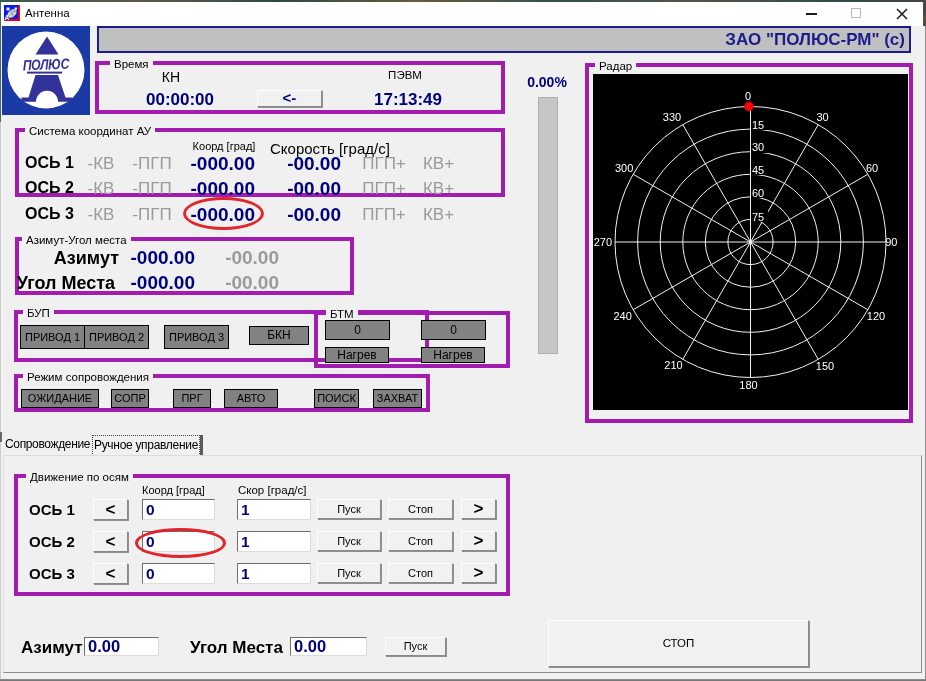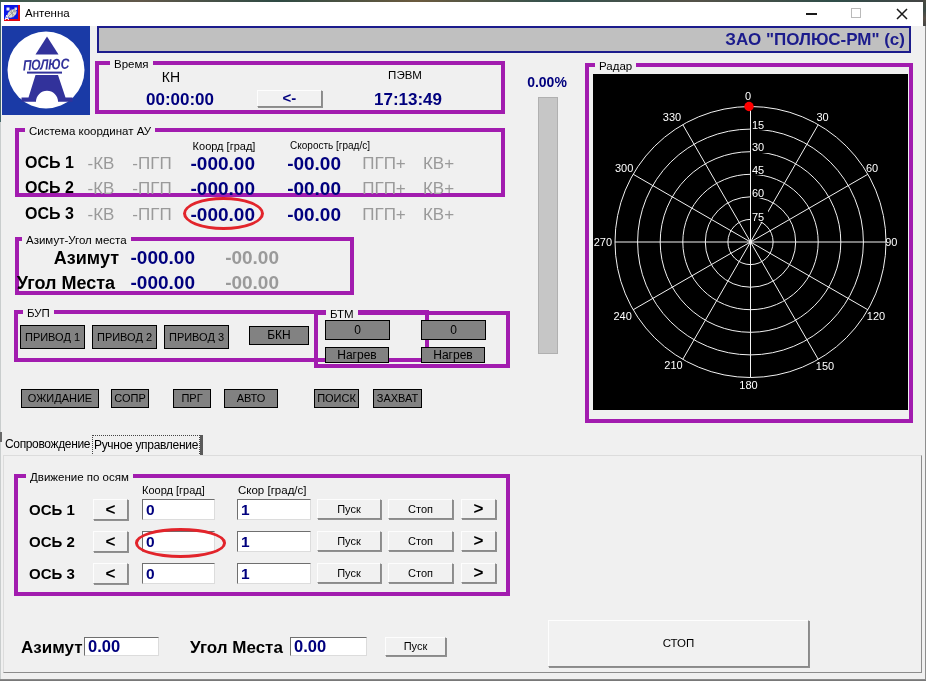--- a/index.html
+++ b/index.html
@@ -60,21 +60,21 @@
 <div class="t c" style="left:141px;top:69px;width:60px;font-size:14px">КН</div>
 <div class="t c" style="left:380px;top:69px;width:50px;font-size:11.5px">ПЭВМ</div>
 <div class="t c nv" style="left:140px;top:90px;width:80px;font-size:17px">00:00:00</div>
 <div class="t c nv" style="left:368px;top:90px;width:80px;font-size:17px">17:13:49</div>
 <div class="btn nv" style="left:257px;top:90px;width:65px;height:17px;font-size:15px;line-height:14px;font-weight:bold">&lt;-</div>
 
 <div class="gb" style="left:15px;top:128px;width:490px;height:69px">
       <div class="gl" style="left:6px">Система координат АУ</div>
     </div>
 <div class="t c" style="left:184px;top:140px;width:80px;font-size:11px">Коорд [град]</div>
-<div class="t c" style="left:280px;top:140px;width:100px;font-size:10px">Скорость [град/с]</div>
+<div class="t c" style="left:270px;top:140px;width:100px;font-size:15px">Скорость [град/с]</div>
 
 <div class="t" style="left:25px;top:154px;width:50px;font-size:16px;font-weight:bold">ОСЬ 1</div>
 <div class="t c gy" style="left:83px;top:154px;width:36px;font-size:17px">-КВ</div>
 <div class="t c gy" style="left:128px;top:154px;width:48px;font-size:17px">-ПГП</div>
 <div class="t r nv" style="left:187px;top:153px;width:68px;font-size:19px">-000.00</div>
 <div class="t r nv" style="left:277px;top:153px;width:64px;font-size:19px">-00.00</div>
 <div class="t c gy" style="left:359px;top:154px;width:50px;font-size:17px">ПГП+</div>
 <div class="t c gy" style="left:416px;top:154px;width:45px;font-size:17px">КВ+</div>
 
 <div class="t" style="left:25px;top:179px;width:50px;font-size:16px;font-weight:bold">ОСЬ 2</div>
@@ -102,32 +102,35 @@
 <div class="t r nv" style="left:127px;top:247px;width:68px;font-size:19px">-000.00</div>
 <div class="t r gy" style="left:215px;top:247px;width:64px;font-size:19px;font-weight:bold">-00.00</div>
 <div class="t r" style="left:15px;top:273px;width:100px;font-size:18px;font-weight:bold">Угол Места</div>
 <div class="t r nv" style="left:127px;top:272px;width:68px;font-size:19px">-000.00</div>
 <div class="t r gy" style="left:215px;top:272px;width:64px;font-size:19px;font-weight:bold">-00.00</div>
 
 <div class="gb" style="left:14px;top:310px;width:415px;height:52px">
       <div class="gl" style="left:5px">БУП</div>
     </div>
 <div class="gbtn" style="left:20px;top:325px;width:65px;height:24px;line-height:22px">ПРИВОД 1</div>
-<div class="gbtn" style="left:92px;top:325px;width:65px;height:24px;line-height:22px">ПРИВОД 2</div>
+<div class="gbtn" style="left:84px;top:325px;width:65px;height:24px;line-height:22px">ПРИВОД 2</div>
 <div class="gbtn" style="left:164px;top:325px;width:65px;height:24px;line-height:22px">ПРИВОД 3</div>
 <div class="gbtn" style="left:249px;top:326px;width:60px;height:19px;line-height:17px;font-size:12px">БКН</div>
 
 <div class="gb" style="left:314px;top:311px;width:196px;height:57px">
       <div class="gl" style="left:8px">БТМ</div>
     </div>
 <div class="gbtn" style="left:325px;top:320px;width:65px;height:20px;line-height:18px;font-size:12px">0</div>
 <div class="gbtn" style="left:421px;top:320px;width:65px;height:20px;line-height:18px;font-size:12px">0</div>
 <div class="gbtn" style="left:325px;top:347px;width:64px;height:16px;line-height:14px;font-size:12px">Нагрев</div>
 <div class="gbtn" style="left:421px;top:347px;width:64px;height:16px;line-height:14px;font-size:12px">Нагрев</div>
 
+<div class="gb" style="left:14px;top:374px;width:416px;height:38px">
+      <div class="gl" style="left:5px">Режим сопровождения</div>
+    </div>
 <div class="gbtn" style="left:21px;top:389px;width:78px;height:19px;line-height:17px">ОЖИДАНИЕ</div>
 <div class="gbtn" style="left:111px;top:389px;width:38px;height:19px;line-height:17px">СОПР</div>
 <div class="gbtn" style="left:173px;top:389px;width:38px;height:19px;line-height:17px">ПРГ</div>
 <div class="gbtn" style="left:224px;top:389px;width:54px;height:19px;line-height:17px">АВТО</div>
 <div class="gbtn" style="left:314px;top:389px;width:45px;height:19px;line-height:17px">ПОИСК</div>
 <div class="gbtn" style="left:373px;top:389px;width:49px;height:19px;line-height:17px">ЗАХВАТ</div>
 
 <div style="position:absolute;left:0;top:432px;width:2px;height:10px;background:#6a6a6a"></div>
 <div class="t" style="left:5px;top:437px;font-size:12px;letter-spacing:-0.35px">Сопровождение</div>
 <div style="position:absolute;left:92px;top:435px;width:108px;height:21px;border:1px dotted #444;box-sizing:border-box;text-align:center;font-size:12px;letter-spacing:-0.3px;line-height:19px;white-space:nowrap">Ручное управление</div>

